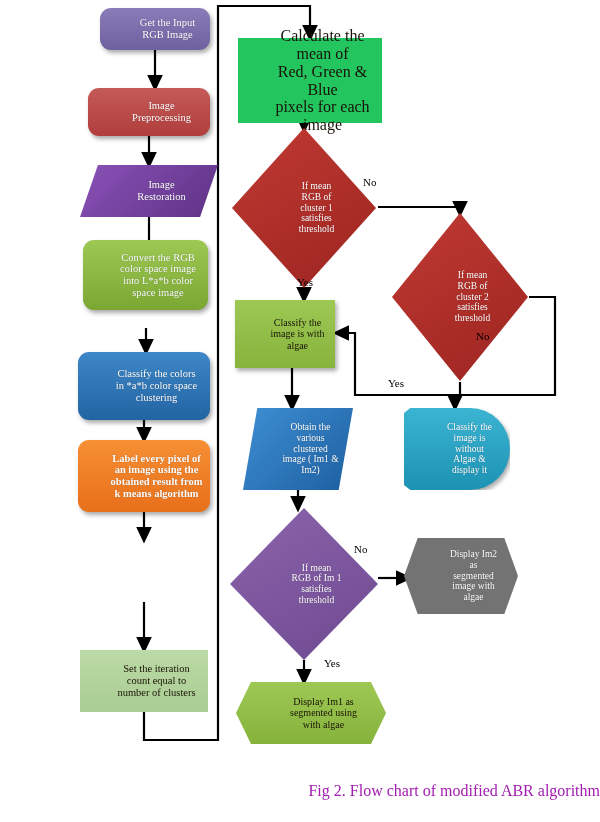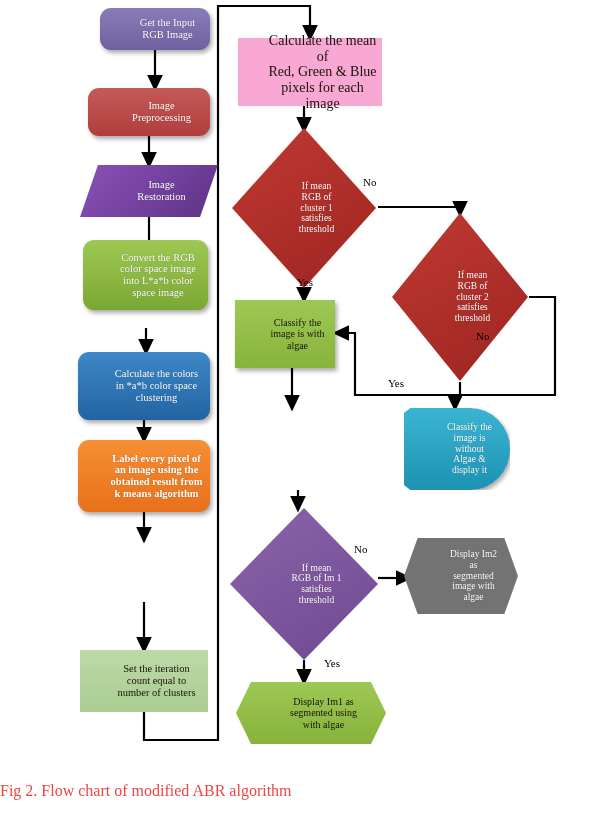--- a/index.html
+++ b/index.html
@@ -19,22 +19,22 @@
 
   .shadow{filter:drop-shadow(2px 3px 2px rgba(0,0,0,.33));}
 
   .white-text{color:#ffffff;text-shadow:0 0 1px rgba(0,0,0,.35);}
   .dark-text{color:#1a1208;}
 
   
   .edge-label{position:absolute;font-family:"Liberation Serif","DejaVu Serif",serif;
       font-size:11px;color:#000;}
 
-  .caption{position:absolute;left:0;width:600px;text-align:left;
-      font-family:"Liberation Serif","DejaVu Serif",serif;font-size:16px;color:#ef4444;}
+  .caption{position:absolute;left:0;width:600px;text-align:right;
+      font-family:"Liberation Serif","DejaVu Serif",serif;font-size:16px;color:#a21caf;}
 
   svg{position:absolute;left:0;top:0;}
   .ln{stroke:#000;stroke-width:2.2;fill:none;}
 </style>
 </head>
 <body>
 
 <div id="canvas">
 
   <svg width="600" height="822">
@@ -95,43 +95,43 @@
   <div class="node rounded shadow white-text" style="left:83px;top:240px;width:125px;height:70px;font-size:10.5px;
               background:linear-gradient(180deg,#9dc854,#7aa732);">
     <span class="lbl">Convert the RGB
 color space image
 into L*a*b color
 space image</span>
   </div>
 
   <div class="node rounded shadow white-text" style="left:78px;top:352px;width:132px;height:68px;font-size:10.5px;
               background:linear-gradient(180deg,#3e87c8,#2264a2);">
-    <span class="lbl">Calculate the colors
+    <span class="lbl">Classify the colors
 in *a*b color space
 clustering</span>
   </div>
 
   <div class="node rounded shadow white-text" style="left:78px;top:440px;width:132px;height:72px;font-size:10.5px;
               background:linear-gradient(180deg,#f68f34,#e8701a);font-weight:bold;">
     <span class="lbl">Label every pixel of
 an image using the
 obtained result from
 k means algorithm</span>
   </div>
 
 
   <div class="node rect dark-text" style="left:80px;top:650px;width:128px;height:62px;font-size:10.5px;
               background:linear-gradient(180deg,#bcdaa6,#a9cd92);">
     <span class="lbl">Set the iteration
 count equal to
 number of clusters</span>
   </div>
 
-  <div class="node rect dark-text" style="left:238px;top:38px;width:144px;height:68px;font-size:14px;
-              background:#f9a8d4;">
+  <div class="node rect dark-text" style="left:238px;top:38px;width:144px;height:85px;font-size:16px;
+              background:#22c55e;">
     <span class="lbl">Calculate the mean of
 Red, Green &amp; Blue
 pixels for each image</span>
   </div>
 
   <div class="node shadow white-text" style="left:232px;top:128px;width:144px;height:160px;font-size:9.5px;
               background:linear-gradient(150deg,#c03a33,#9d2420);
               clip-path:polygon(50% 0,100% 50%,50% 100%,0 50%);">
     <span class="lbl">If mean
 RGB of
@@ -150,20 +150,29 @@
 threshold</span>
   </div>
 
   <div class="node rect shadow dark-text" style="left:235px;top:300px;width:100px;height:68px;font-size:10px;
               background:linear-gradient(180deg,#9dc854,#87b43d);">
     <span class="lbl">Classify the
 image is with
 algae</span>
   </div>
 
+  <div class="node shadow white-text" style="left:243px;top:408px;width:110px;height:82px;font-size:9.5px;
+              background:linear-gradient(135deg,#3e8fd4,#1d5fa0);
+              clip-path:polygon(13% 0,100% 0,87% 100%,0 100%);">
+    <span class="lbl">Obtain the
+various
+clustered
+image ( Im1 &amp;
+Im2)</span>
+  </div>
 
   <div class="node shadow white-text" style="left:404px;top:408px;width:106px;height:82px;font-size:9.5px;
               background:linear-gradient(180deg,#3bb4d2,#1d92b4);
               border-radius:0 40px 40px 0 / 0 41px 41px 0;
               clip-path:polygon(0 6%,6% 0,100% 0,100% 100%,6% 100%,0 94%);">
     <span class="lbl">Classify the
 image is
 without
 Algae &amp;
 display it</span>

